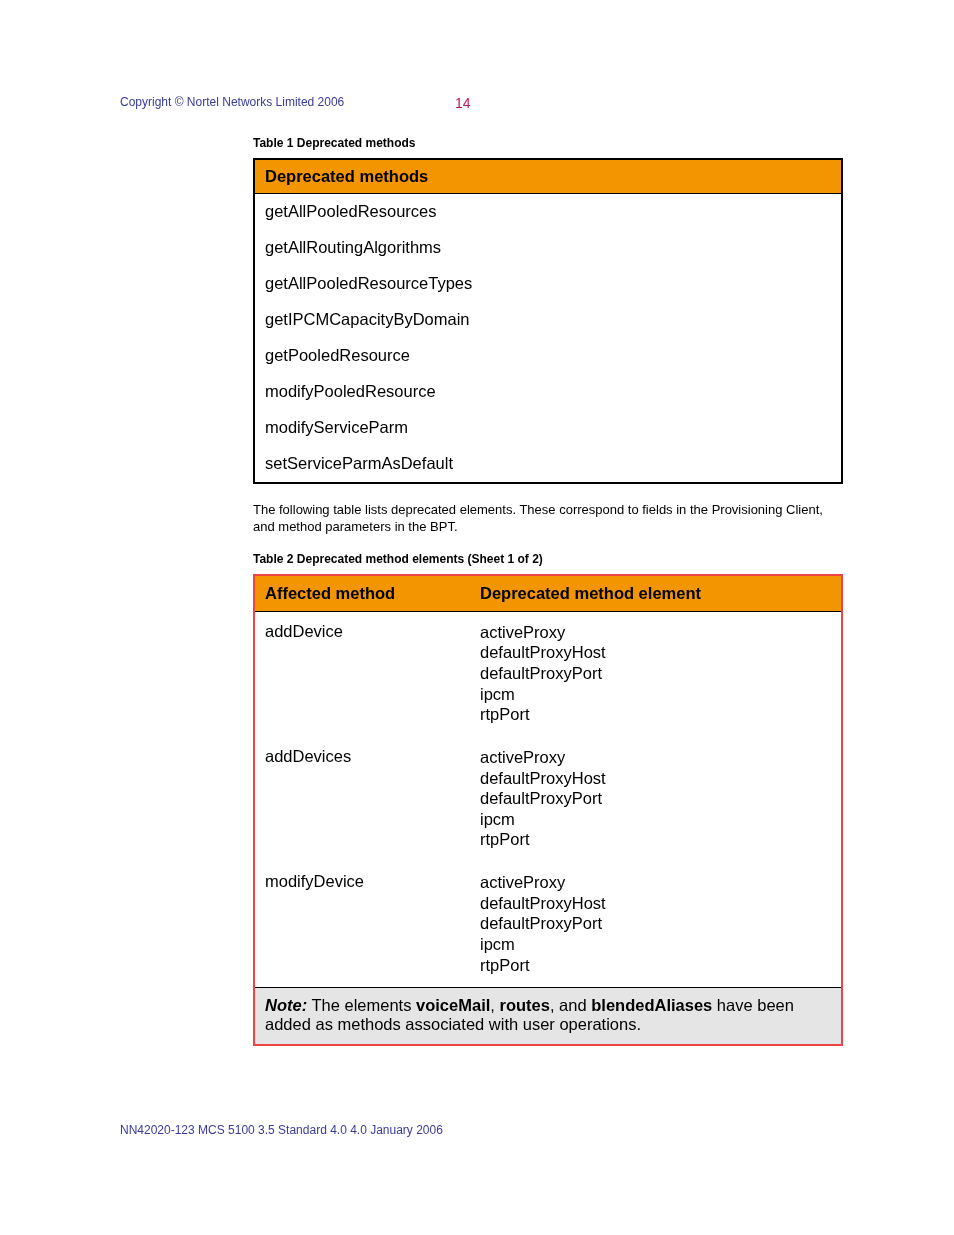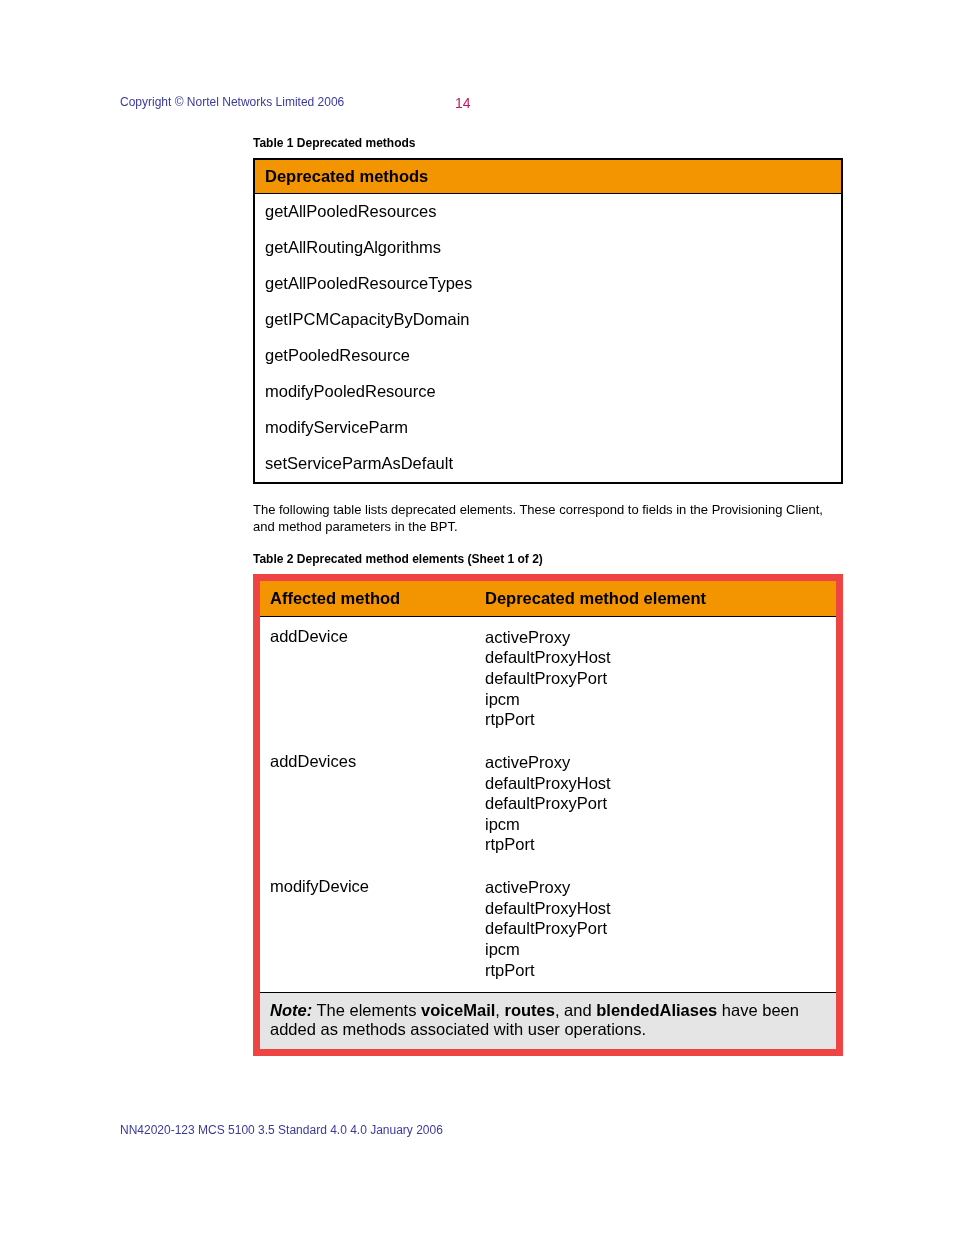--- a/index.html
+++ b/index.html
@@ -60,21 +60,21 @@
   .table1 td {
     padding: 8px 10px 9px 10px;
   }
   .paragraph {
     margin: 18px 0 16px 0;
     font-size: 13px;
     line-height: 1.3;
   }
   .table2 {
     width: 100%;
-    border: 7px solid #ef4444;
+    border: 2px solid #ef4444;
     border-collapse: collapse;
     font-size: 16.5px;
   }
   .table2 th {
     background: #f29500;
     text-align: left;
     padding: 8px 10px;
     font-weight: bold;
     border-bottom: 1px solid #000;
     vertical-align: top;

